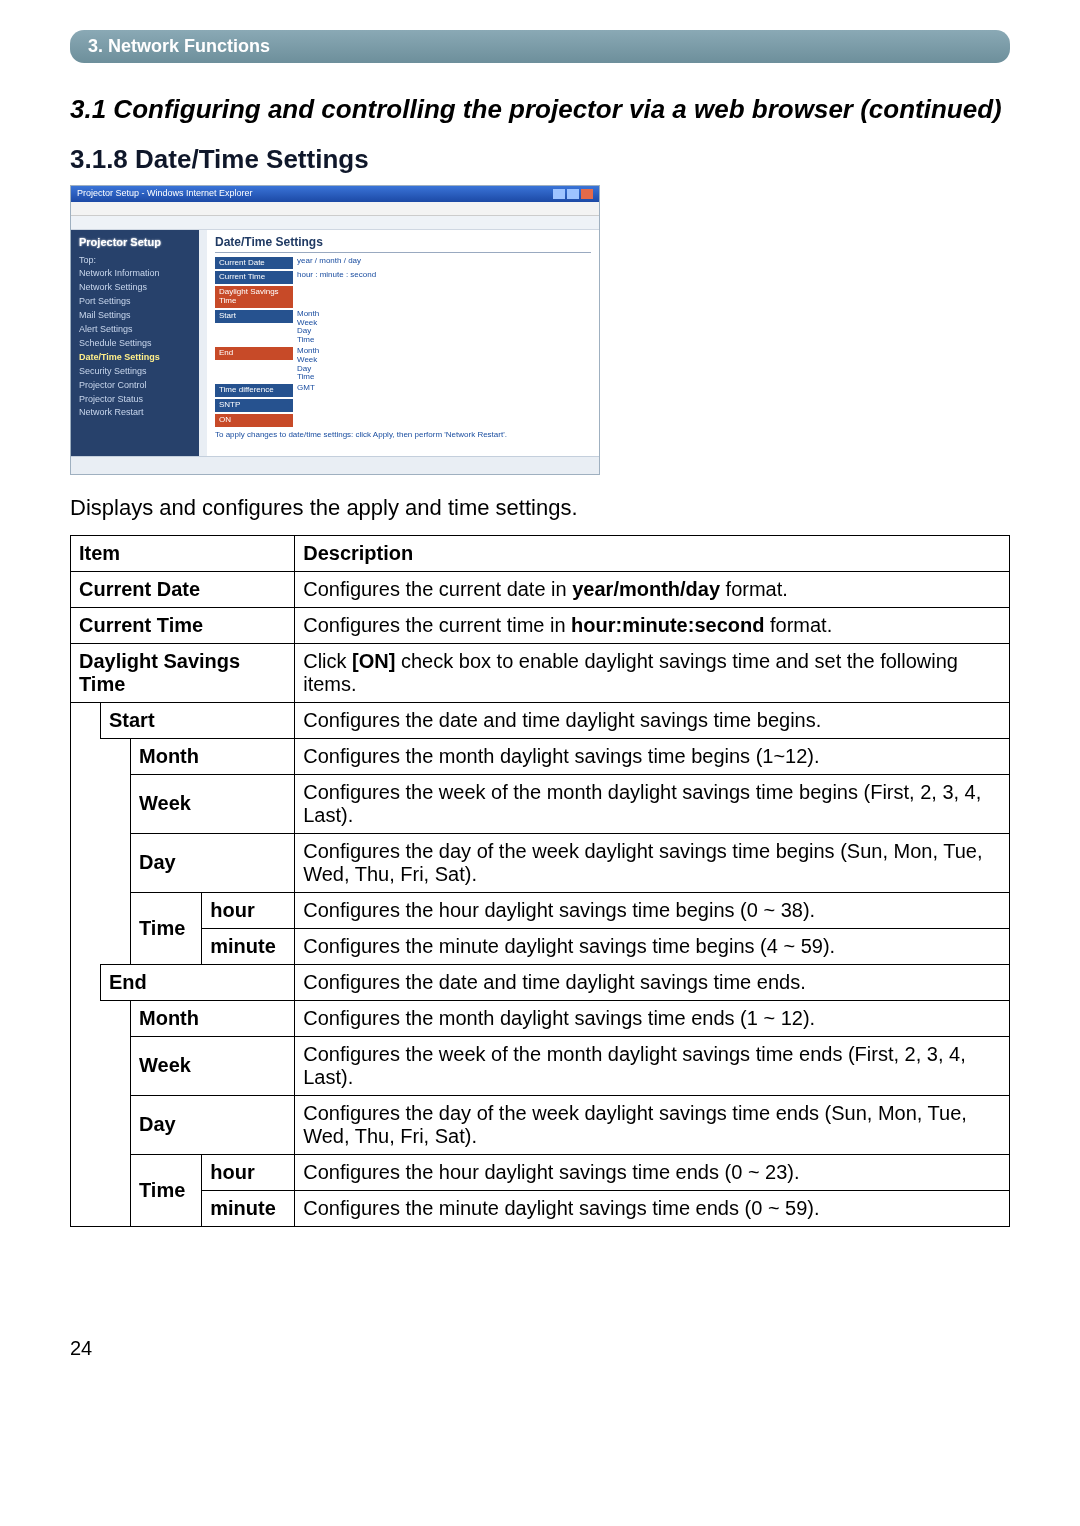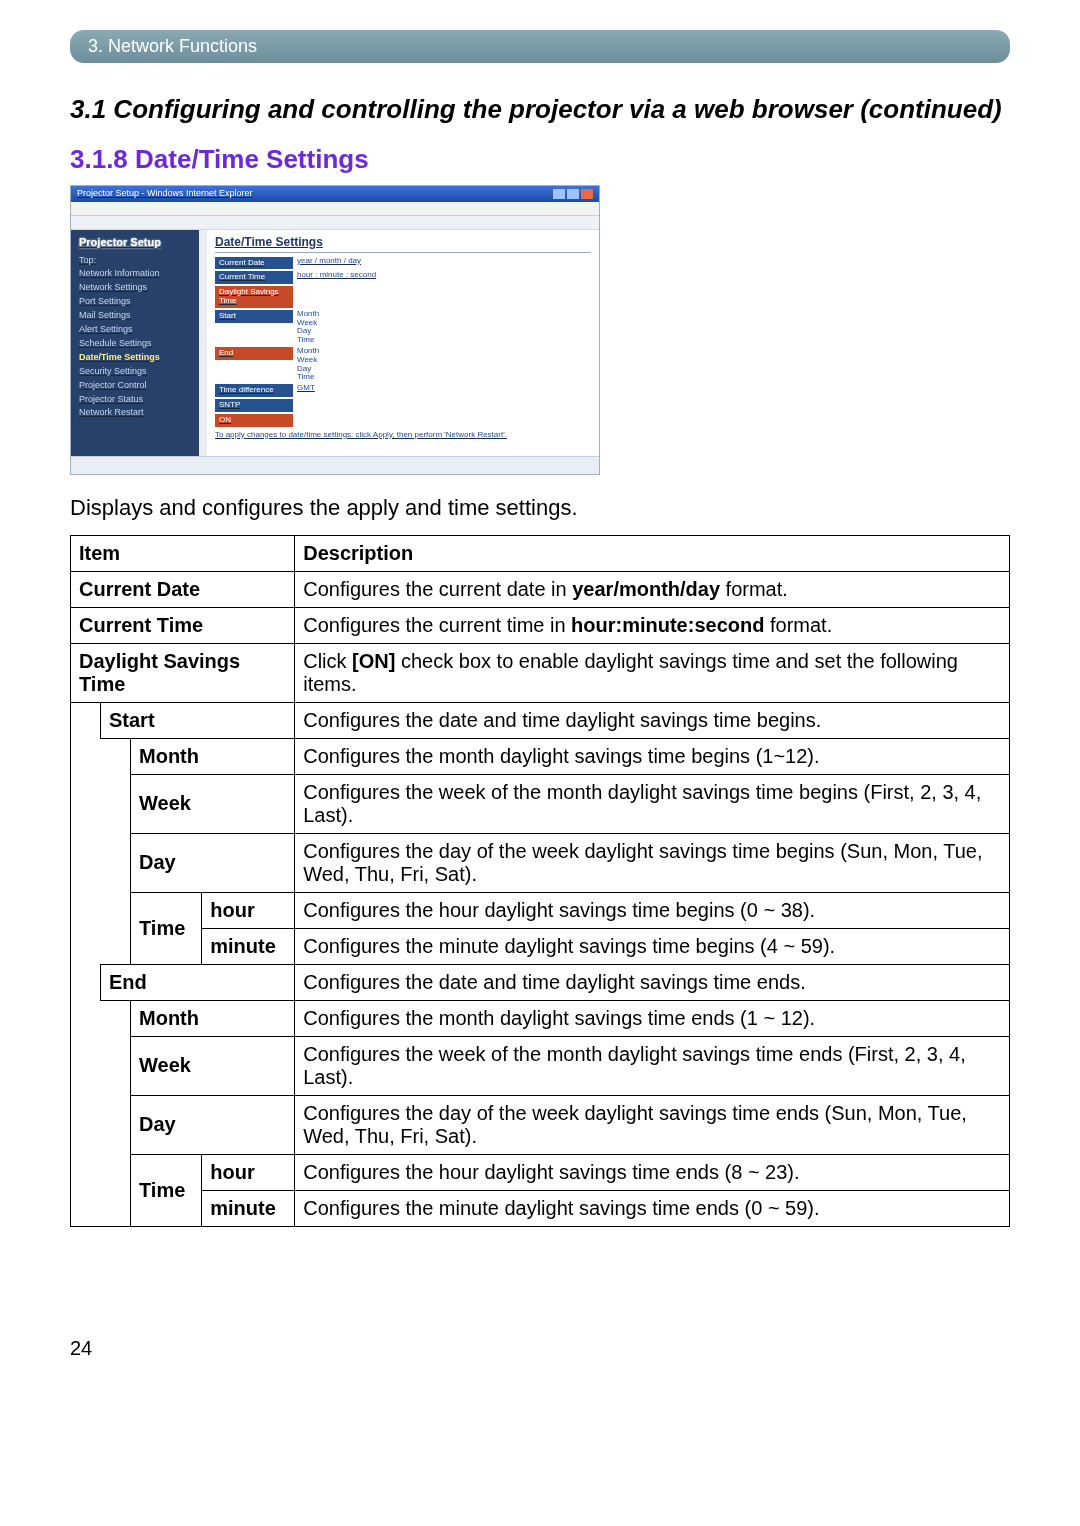--- a/index.html
+++ b/index.html
@@ -12,35 +12,35 @@
       width: 1080px;
     }
     .page {
       padding: 30px 70px 60px;
     }
     .breadcrumb-bar {
       background: linear-gradient(#8aa9b5, #6d8f9b);
       border-radius: 14px;
       padding: 6px 18px;
       color: #fff;
-      font-weight: normal;
+      font-weight: bold;
       font-size: 18px;
       margin-bottom: 30px;
     }
     .section-title {
       font-weight: bold;
       font-style: italic;
       font-size: 26px;
       margin: 20px 0 14px;
       line-height: 1.25;
     }
     .subsection-title {
       font-weight: bold;
       font-size: 26px;
-      color: #6d28d9;
+      color: #0f172a;
       margin: 18px 0 10px;
     }
     .intro-text {
       font-size: 22px;
       margin: 20px 0 14px;
     }
     table.desc-table {
       border-collapse: collapse;
       width: 100%;
       font-size: 20px;
@@ -68,21 +68,20 @@
     .screenshot-fig {
       width: 530px;
       height: 290px;
       margin: 4px 0 18px;
       background: #e9eef4;
       border: 1px solid #9fb0c0;
       position: relative;
       font-size: 10px;
       line-height: 1.1;
       color: #1a2a44;
-      text-decoration: underline;
     }
     .sf-titlebar { background: linear-gradient(#3a74d8,#1c49a5); height: 16px; display:flex; align-items:center; padding:0 6px; color:#fff; font-size:9px;}
     .sf-titlebar .winbtns { margin-left:auto; display:flex; gap:2px;}
     .sf-titlebar .winbtns span { width:12px; height:10px; background:#9ec3ff; display:inline-block;}
     .sf-titlebar .winbtns .close { background:#e46a4a;}
     .sf-toolbar { height:14px; background:#f3f3f3; border-bottom:1px solid #ccc;}
     .sf-tabs { height:14px; background:#eef2f7; border-bottom:1px solid #cfd7e2; display:flex; align-items:center; padding:0 6px; font-size:8px; color:#556;}
     .sf-body { display:flex; height: calc(100% - 62px); gap: 8px;}
     .sf-side { width: 128px; background:#27416b; color:#dce6f5; padding:6px 8px; font-size:9px;}
     .sf-side .side-head { font-weight:bold; font-size:11px; color:#fff; margin-bottom:6px; text-shadow:0 0 2px #fff;}
@@ -243,21 +242,21 @@
       <td colspan="2" class="label-cell">Week</td>
       <td>Configures the week of the month daylight savings time ends (First, 2, 3, 4, Last).</td>
     </tr>
     <tr>
       <td colspan="2" class="label-cell">Day</td>
       <td>Configures the day of the week daylight savings time ends (Sun, Mon, Tue, Wed, Thu, Fri, Sat).</td>
     </tr>
     <tr>
       <td rowspan="2" class="label-cell">Time</td>
       <td class="label-cell">hour</td>
-      <td>Configures the hour daylight savings time ends (8 ~ 23).</td>
+      <td>Configures the hour daylight savings time ends (0 ~ 23).</td>
     </tr>
     <tr>
       <td class="label-cell">minute</td>
       <td>Configures the minute daylight savings time ends (0 ~ 59).</td>
     </tr>
   </tbody>
     </table>
 
   <div class="page-number">24</div>
 

